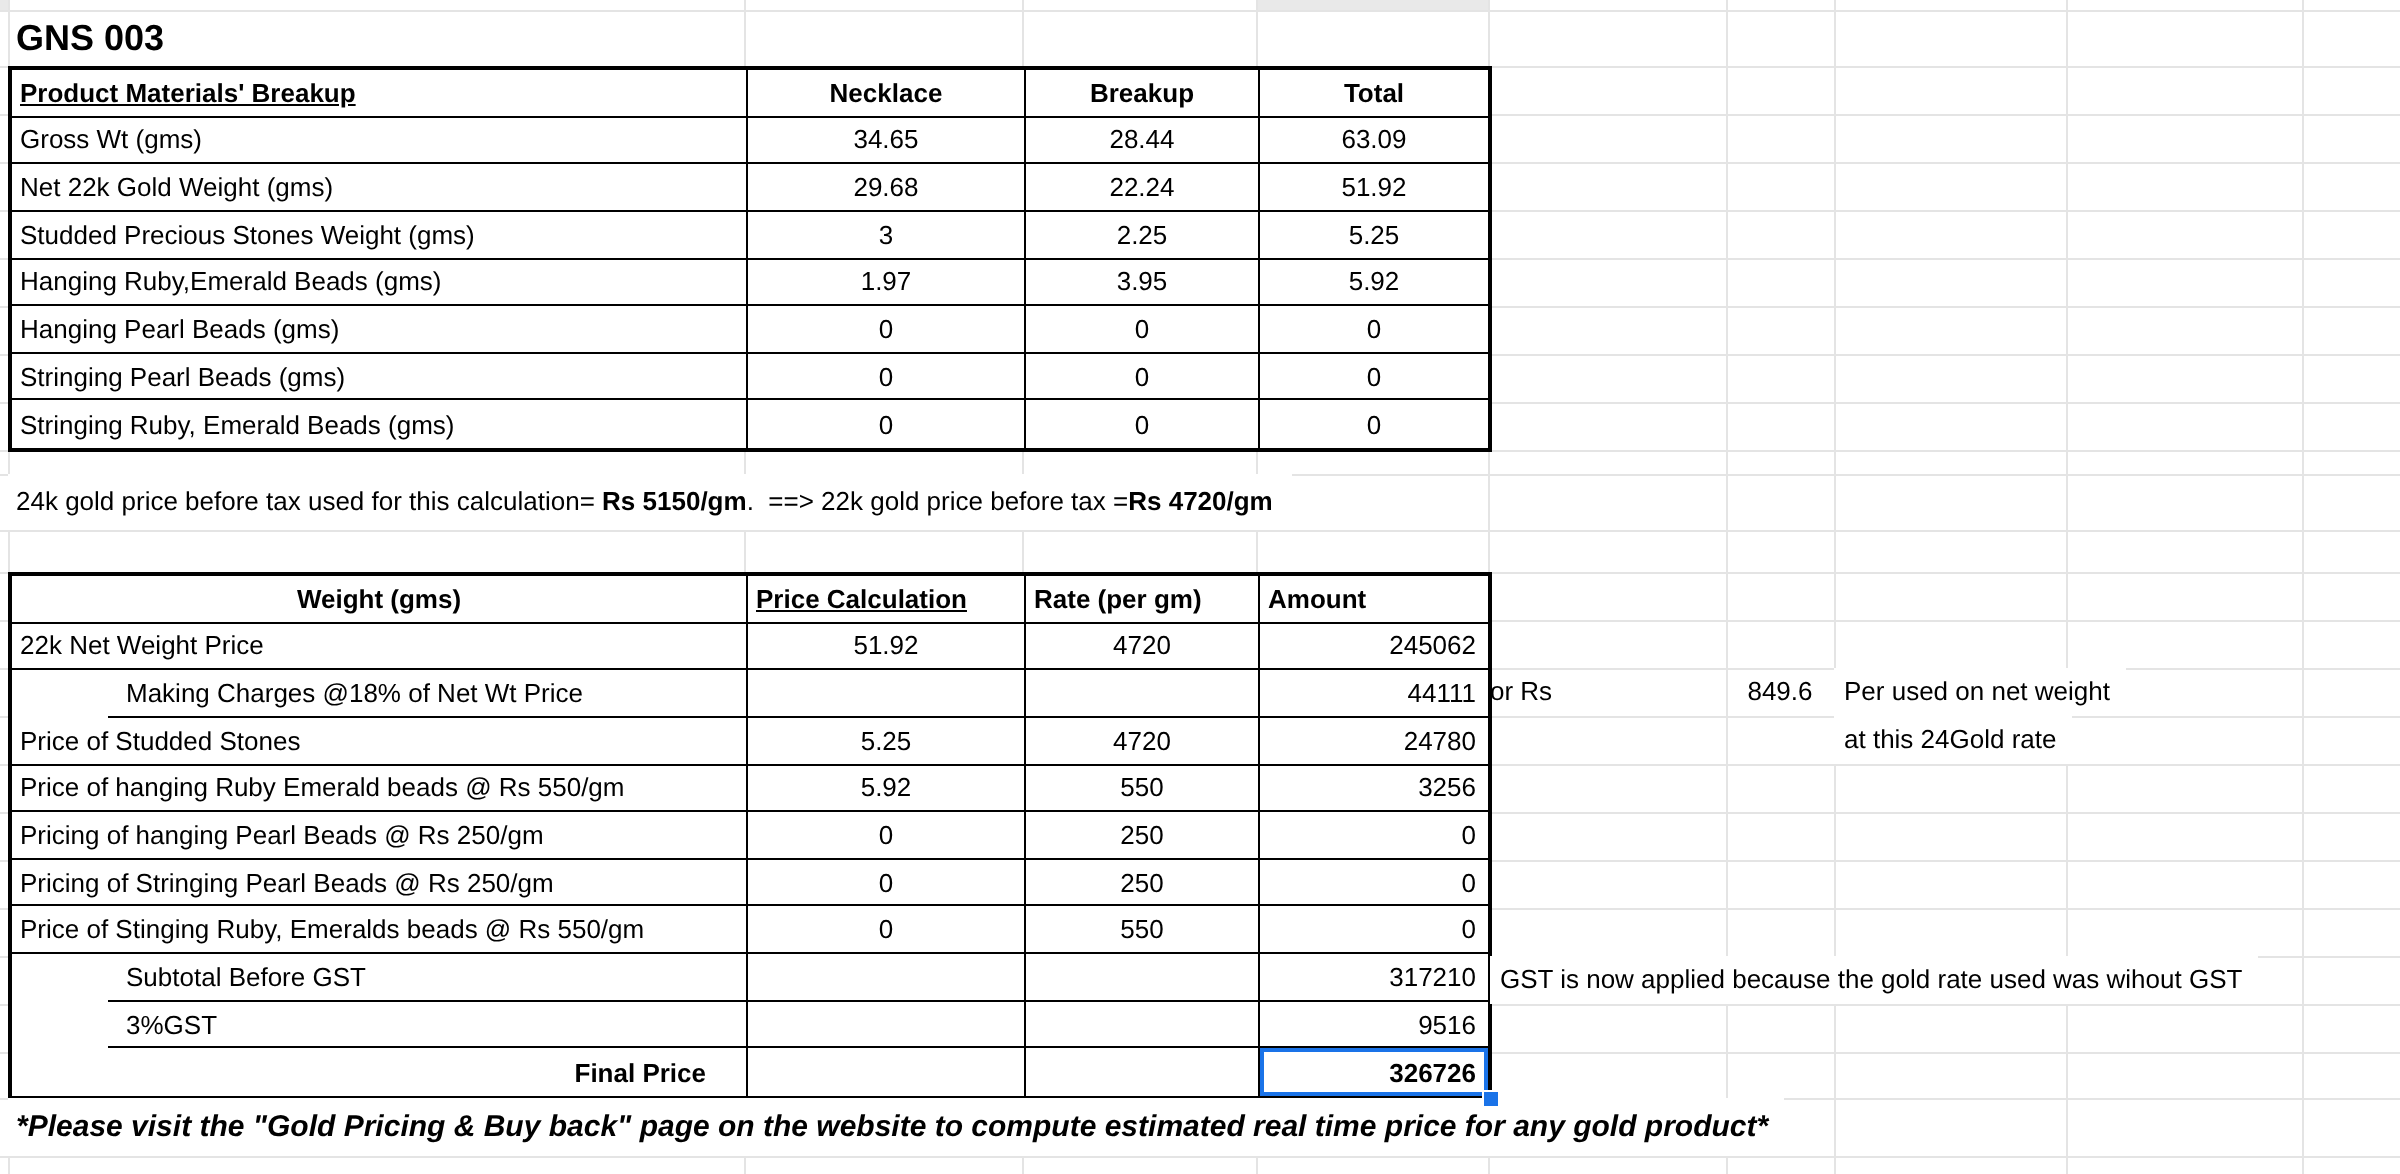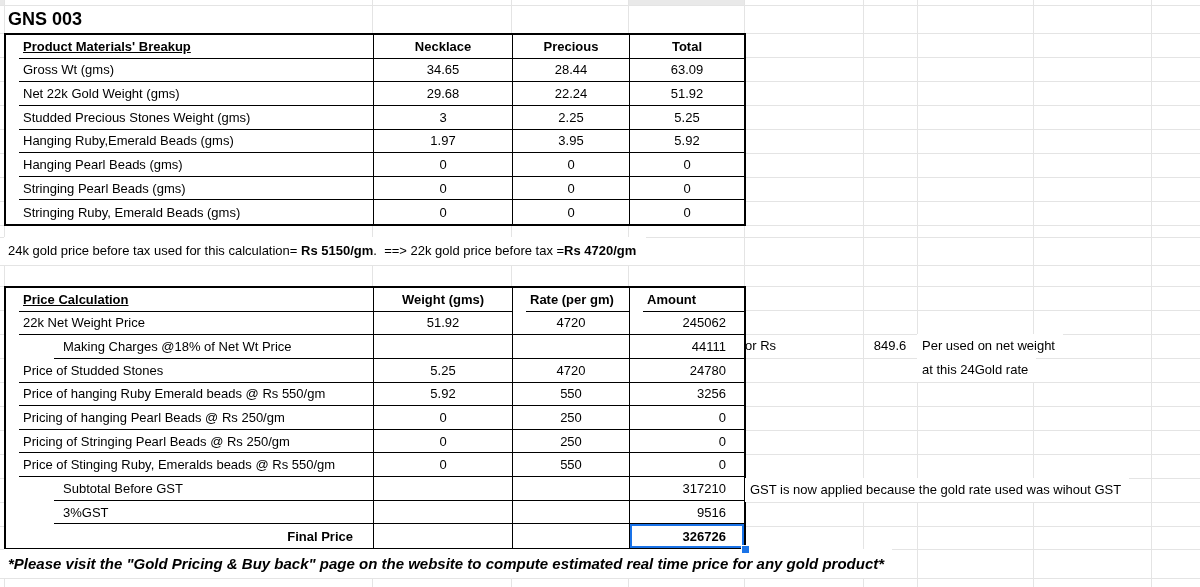--- a/index.html
+++ b/index.html
@@ -18,24 +18,24 @@
   }
   .t1 { top:33px; width:742px; height:193px; grid-template-rows:repeat(8,1fr); }
   .t2 { top:286px; width:742px; height:264px; grid-template-rows:repeat(11,1fr); }
   .c {
     box-sizing:border-box; border-right:1px solid #000; border-bottom:1px solid #000;
     display:flex; align-items:center; font-size:13px; overflow:hidden; white-space:nowrap;
   }
   .tbl > .c:nth-child(4n) { border-right:none; }
   .t1 > .c:nth-child(n+29) { border-bottom:none; }
   .t2 > .c:nth-child(n+41) { border-bottom:none; }
-  .lab { padding-left:4px;margin-left:13px; }
+  .lab { padding-left:4px; }
   .ind { padding-left:9px;margin-left:48px; }
   .ctr { justify-content:center;text-align:right; }
-  .rt  { justify-content:flex-end; padding-right:18px; }
+  .rt  { justify-content:flex-end; padding-right:6px; }
   .b { font-weight:bold; }
   .u { text-decoration:underline; }
   .selected { box-shadow:inset 0 0 0 2px #1a73e8; }
   .fill-handle {
     position:absolute; left:741px; top:545px; width:7px; height:7px;
     background:#1a73e8; border:1px solid #fff; box-sizing:content-box; z-index:6;
   }
 
   
   .title-row { position:absolute; left:4px; top:5px; height:28px; line-height:28px; z-index:3; }
@@ -103,21 +103,21 @@
   <div class="gray-cell" style="left:0;top:0;width:4px;height:5px"></div>
   <div class="gray-cell" style="left:628px;top:0;width:116px;height:5px"></div>
 
   <div class="title-row">
     <span>GNS 003</span>
   </div>
 
   <div class="tbl t1">
     <div class="c lab b u">Product Materials' Breakup</div>
     <div class="c ctr b">Necklace</div>
-    <div class="c ctr b">Precious</div>
+    <div class="c ctr b">Breakup</div>
     <div class="c ctr b">Total</div>
 
     <div class="c lab">Gross Wt (gms)</div>
     <div class="c ctr">34.65</div>
     <div class="c ctr">28.44</div>
     <div class="c ctr">63.09</div>
 
     <div class="c lab">Net 22k Gold Weight (gms)</div>
     <div class="c ctr">29.68</div>
     <div class="c ctr">22.24</div>
@@ -147,22 +147,22 @@
     <div class="c ctr">0</div>
     <div class="c ctr">0</div>
     <div class="c ctr">0</div>
   </div>
 
   <div class="note-row">
     <span class="txt"><span>24k gold price before tax used for this calculation= </span><span class="b">Rs 5150/gm</span><span>.&nbsp; ==&gt; 22k gold price before tax =</span><span class="b">Rs 4720/gm</span></span>
   </div>
 
   <div class="tbl t2">
+    <div class="c ctr b">Weight (gms)</div>
     <div class="c lab b u">Price Calculation</div>
-    <div class="c ctr b">Weight (gms)</div>
     <div class="c lab b">Rate (per gm)</div>
     <div class="c lab b">Amount</div>
 
     <div class="c lab">22k Net Weight Price</div>
     <div class="c ctr">51.92</div>
     <div class="c ctr">4720</div>
     <div class="c rt">245062</div>
 
     <div class="c ind">Making Charges @18% of Net Wt Price</div>
     <div class="c ctr"></div>

